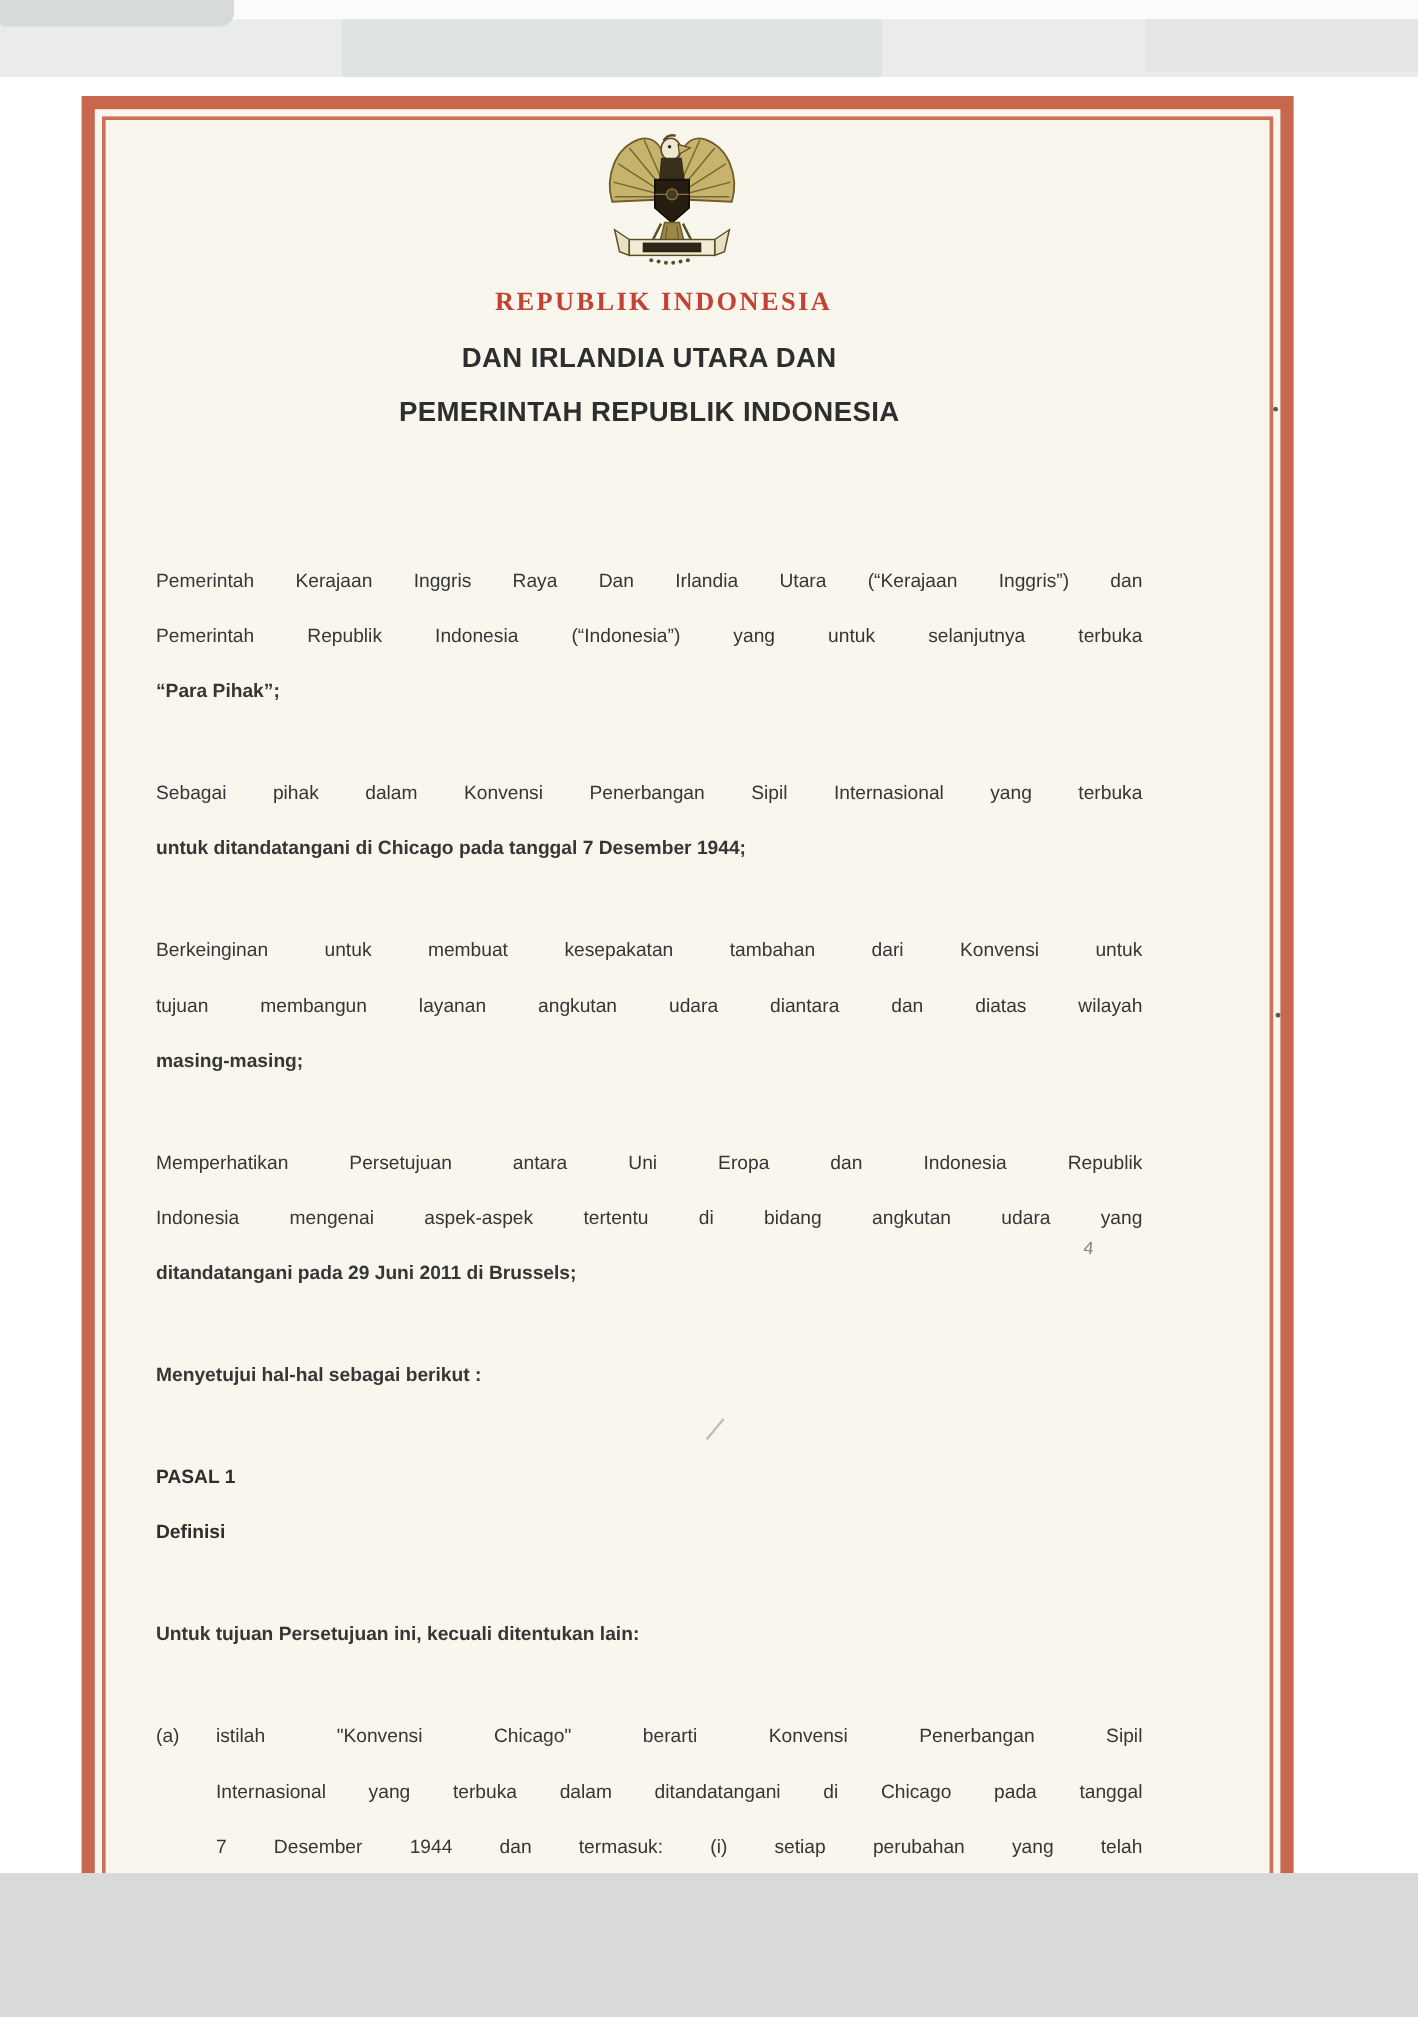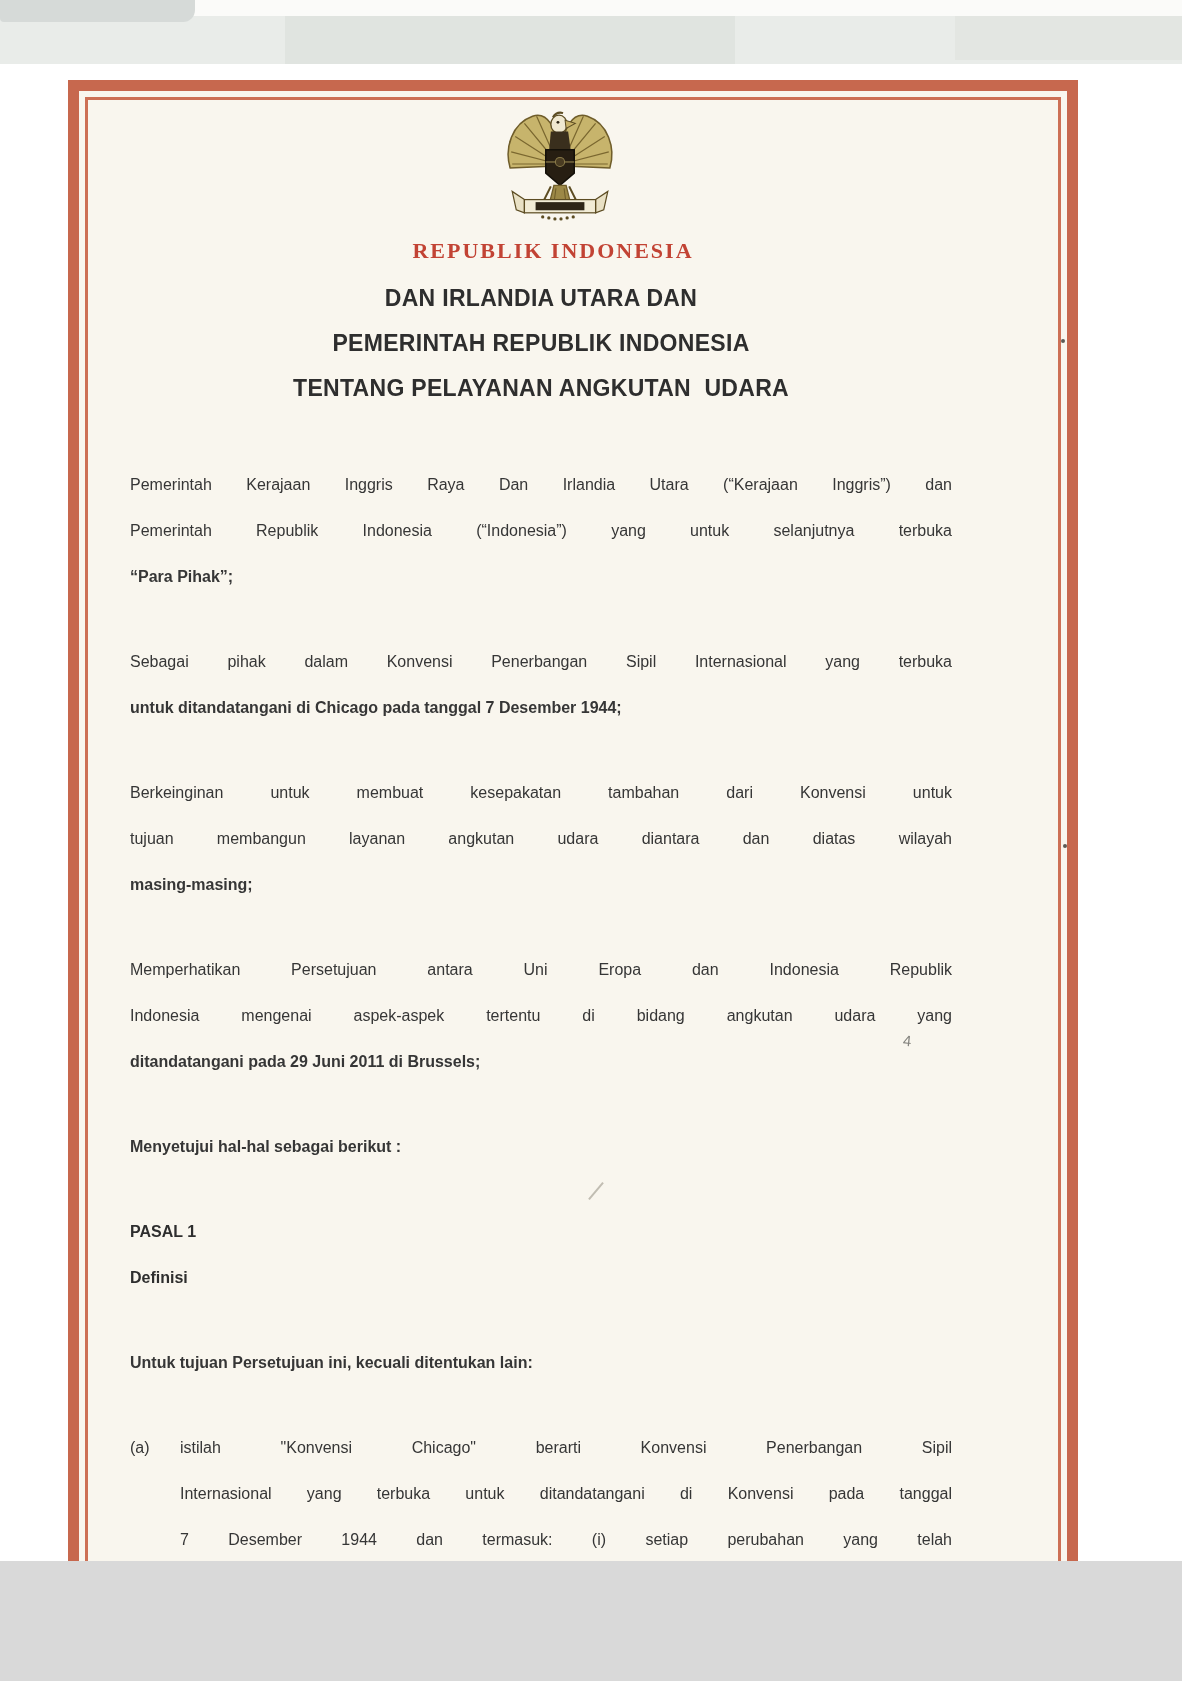--- a/index.html
+++ b/index.html
@@ -115,21 +115,20 @@
       <circle cx="60" cy="112" r="1.6" fill="#5c4c22"></circle>
     <circle cx="66" cy="111" r="1.6" fill="#5c4c22"></circle>
       <circle cx="72" cy="110" r="1.6" fill="#5c4c22"></circle>
   </svg>
 
   <div class="republik">REPUBLIK INDONESIA</div>
 
   <div class="title">
     <div class="tline">DAN IRLANDIA UTARA DAN</div>
     <div class="tline">PEMERINTAH REPUBLIK INDONESIA</div>
-    <div class="tline">TENTANG PELAYANAN ANGKUTAN&nbsp; UDARA</div>
   </div>
 
   <div class="bodycol">
 
     <div class="para">
       <div class="jl">Pemerintah Kerajaan Inggris Raya Dan Irlandia Utara (“Kerajaan Inggris”) dan</div>
       <div class="jl">Pemerintah Republik Indonesia (“Indonesia”) yang untuk selanjutnya terbuka</div>
       <div class="jl last">“Para Pihak”;</div>
     </div>
 
@@ -160,21 +159,21 @@
     </div>
 
     <div class="para">
       <div class="jl last">Untuk tujuan Persetujuan ini, kecuali ditentukan lain:</div>
     </div>
 
     <div class="para item">
       <div class="marker">(a)</div>
       <div class="itext">
         <div class="jl">istilah "Konvensi Chicago" berarti Konvensi Penerbangan Sipil</div>
-        <div class="jl">Internasional yang terbuka untuk ditandatangani di Konvensi pada tanggal</div>
+        <div class="jl">Internasional yang terbuka dalam ditandatangani di Chicago pada tanggal</div>
         <div class="jl">7 Desember 1944 dan termasuk: (i) setiap perubahan yang telah</div>
       </div>
     </div>
 
   </div>
 
   <div class="mark-four">4</div>
   <div class="dot dot1"></div>
   <div class="dot dot2"></div>
   <div class="pencil"></div>

